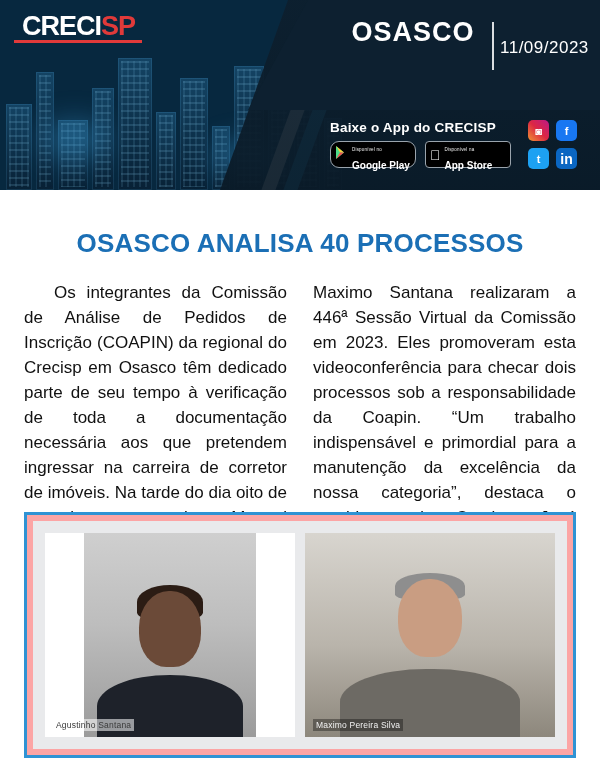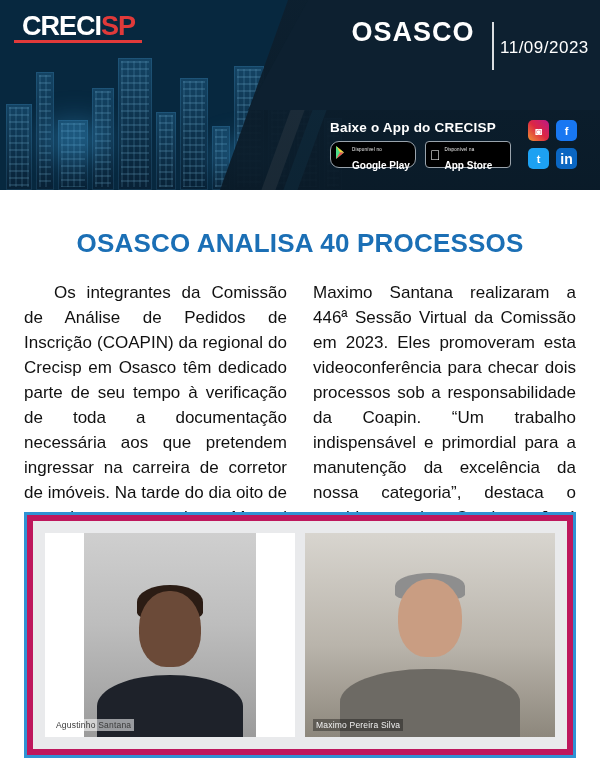--- a/index.html
+++ b/index.html
@@ -253,21 +253,21 @@
   .col.first p { text-indent: 30px; }
 
   .media {
     position: absolute;
     left: 24px;
     top: 322px;
     width: 552px;
     height: 246px;
     border: 3px solid #2f93d4;
     box-sizing: border-box;
-    background: #be185d;
+    background: #fca5a5;
     padding: 6px;
   }
   .media-inner {
     position: relative;
     width: 100%;
     height: 100%;
     background: #e9eaec;
     display: flex;
     gap: 10px;
     padding: 12px;

